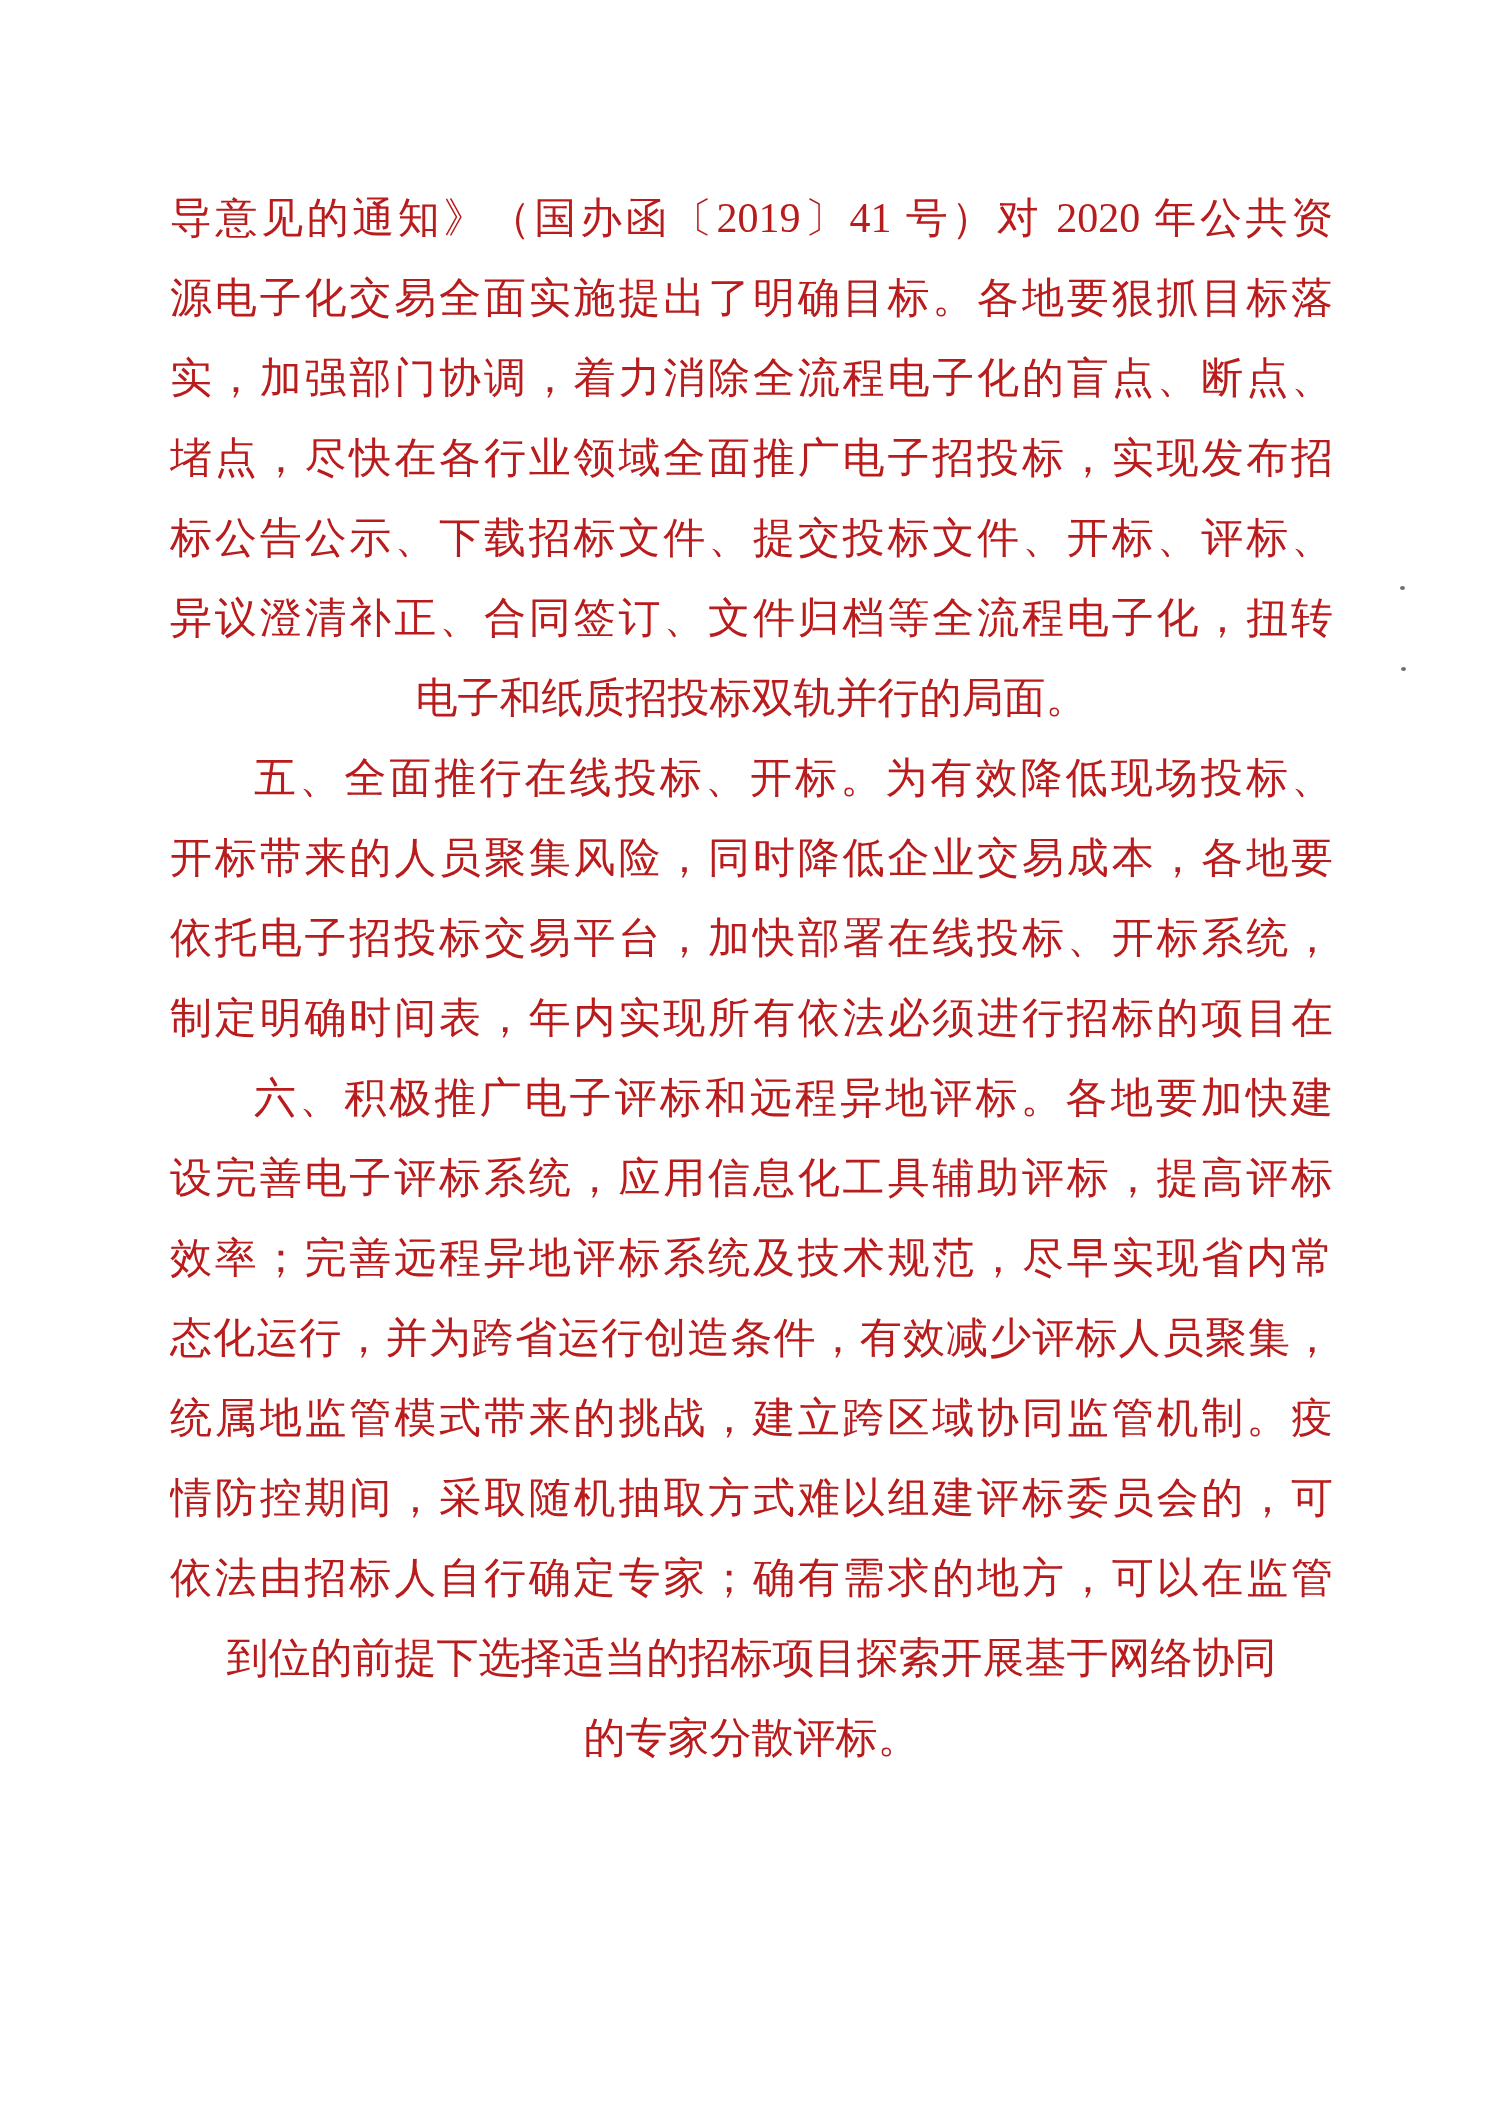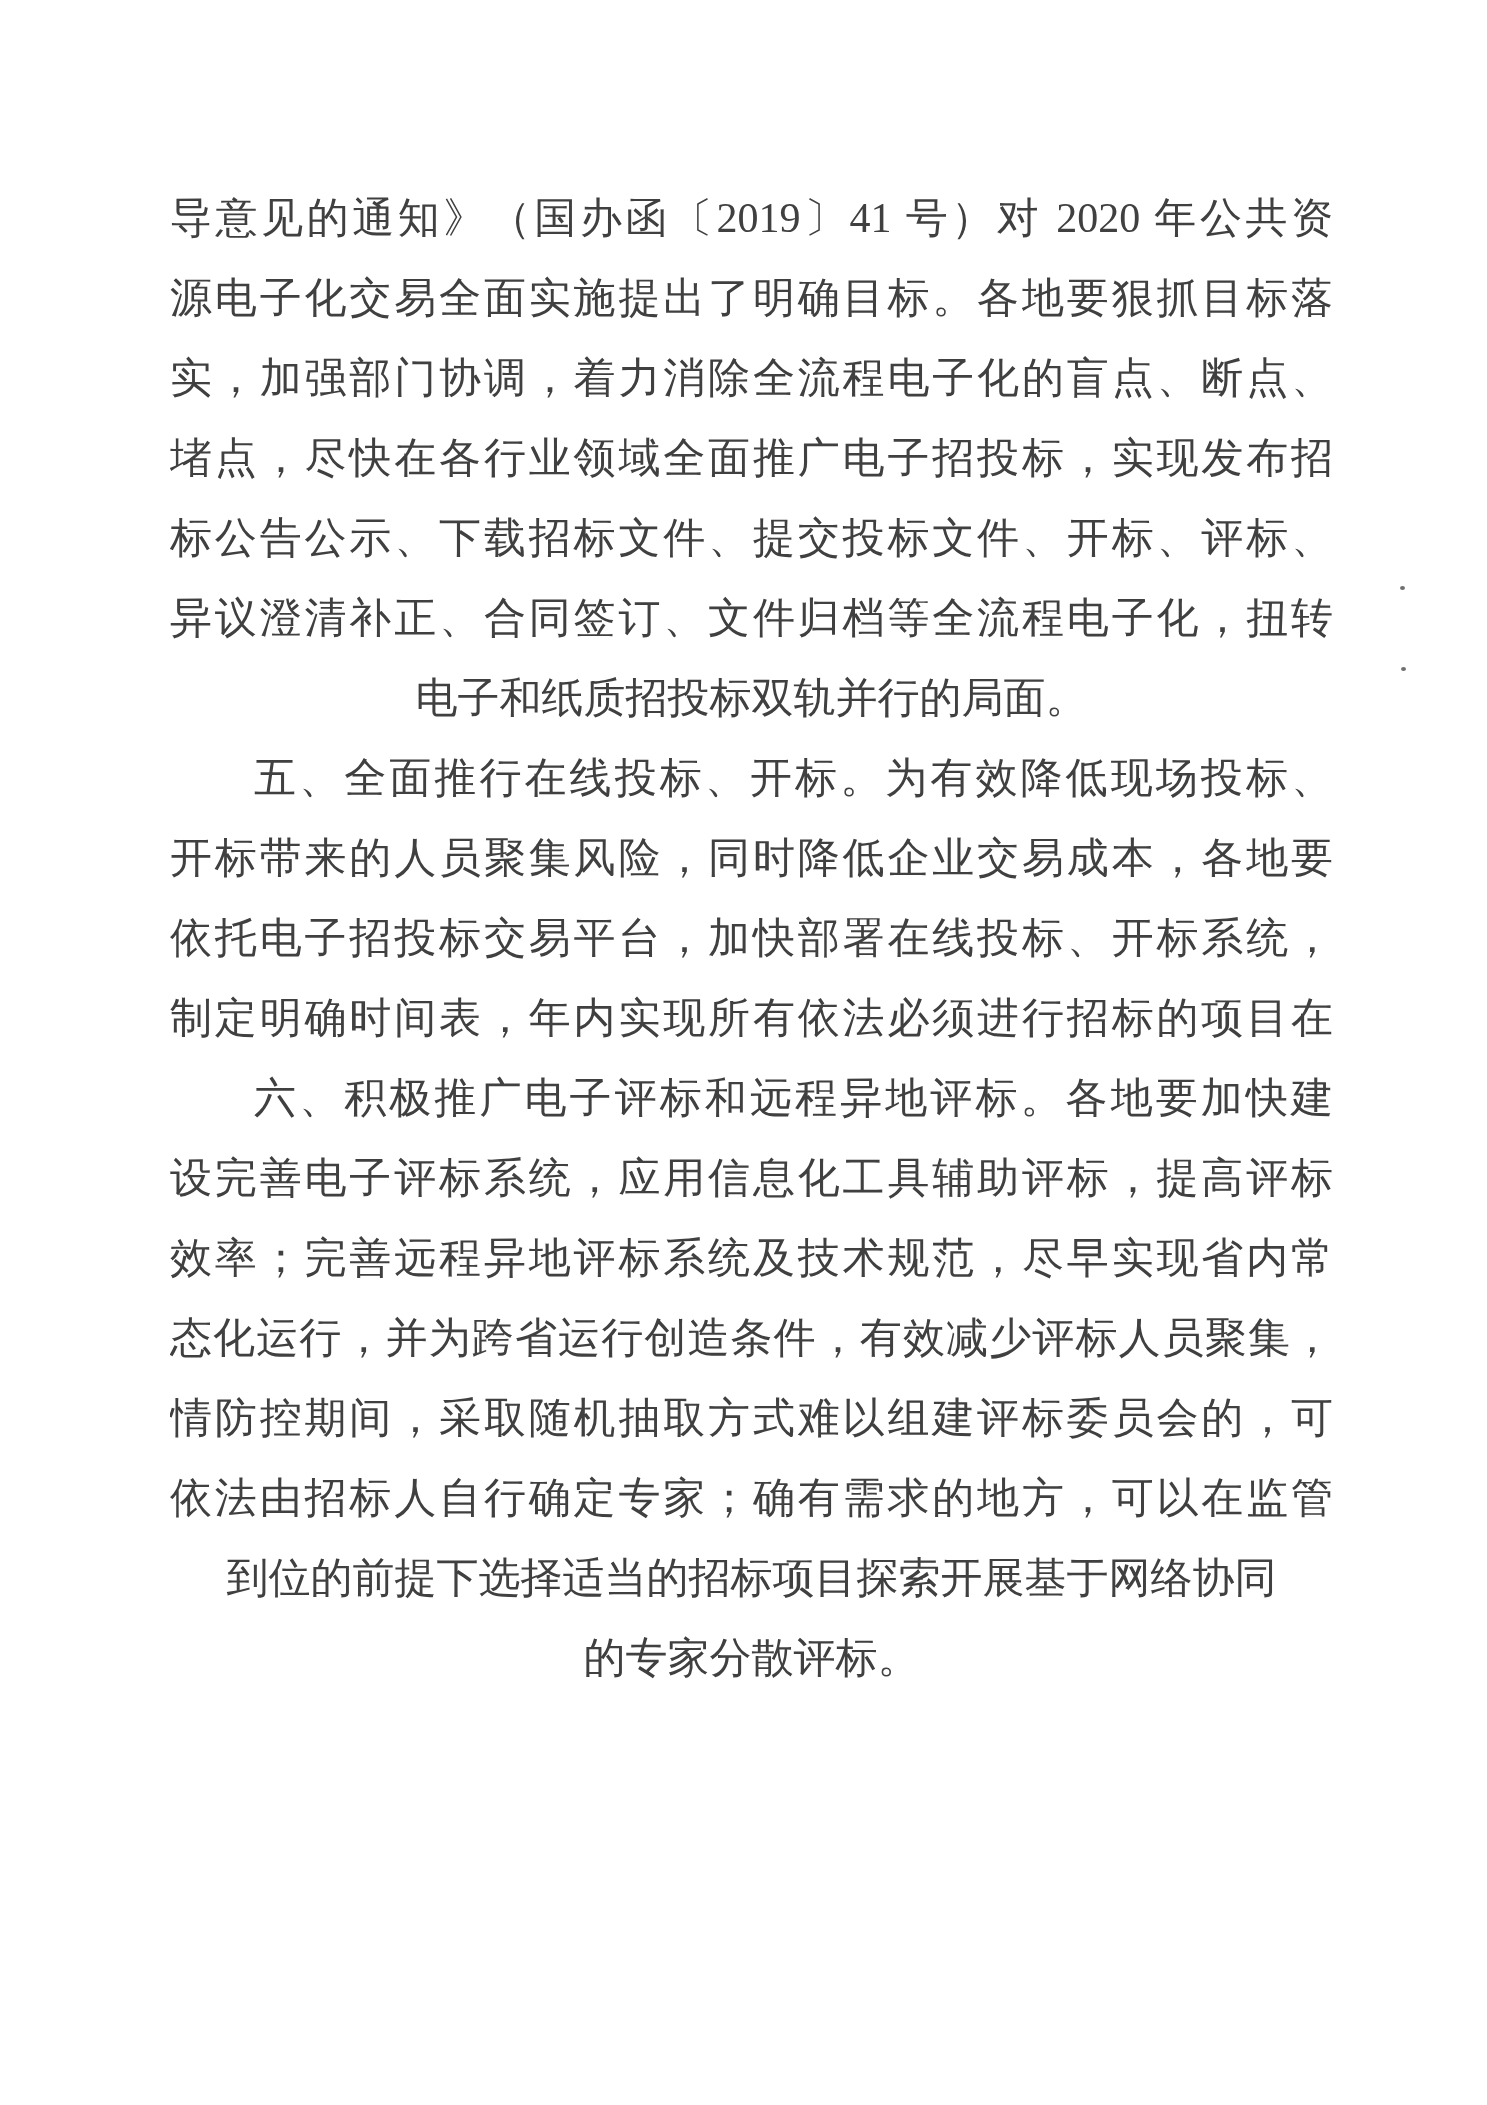--- a/index.html
+++ b/index.html
@@ -17,21 +17,21 @@
   .page {
     position: absolute;
     inset: 0;
     background: #ffffff;
   }
   .doc-body {
     position: absolute;
     left: 170px;
     top: 178px;
     width: 1163px;
-    color: #404040;
+    color: #b91c1c;
     font-size: 42px;
   }
   .line {
     height: 80px;
     line-height: 80px;
     white-space: nowrap;
     text-align: center;
   }
   .line.just {
     white-space: normal;
@@ -64,20 +64,21 @@
       <div class="line just">异议澄清补正、合同签订、文件归档等全流程电子化，扭转</div>
       <div class="line">电子和纸质招投标双轨并行的局面。</div>
       <div class="line indent just">五、全面推行在线投标、开标。为有效降低现场投标、</div>
       <div class="line just">开标带来的人员聚集风险，同时降低企业交易成本，各地要</div>
       <div class="line just">依托电子招投标交易平台，加快部署在线投标、开标系统，</div>
       <div class="line just">制定明确时间表，年内实现所有依法必须进行招标的项目在</div>
       <div class="line indent just">六、积极推广电子评标和远程异地评标。各地要加快建</div>
       <div class="line just">设完善电子评标系统，应用信息化工具辅助评标，提高评标</div>
       <div class="line just">效率；完善远程异地评标系统及技术规范，尽早实现省内常</div>
       <div class="line just">态化运行，并为跨省运行创造条件，有效减少评标人员聚集，</div>
+      <div class="line just">统属地监管模式带来的挑战，建立跨区域协同监管机制。疫</div>
       <div class="line just">情防控期间，采取随机抽取方式难以组建评标委员会的，可</div>
       <div class="line just">依法由招标人自行确定专家；确有需求的地方，可以在监管</div>
       <div class="line">到位的前提下选择适当的招标项目探索开展基于网络协同</div>
       <div class="line">的专家分散评标。</div>
     </section>
 <div class="speck" style="left: 1400px; top: 586px;"></div>
     <div class="speck" style="left: 1401px; top: 667px;"></div>
   </main>
 
 </body></html>

